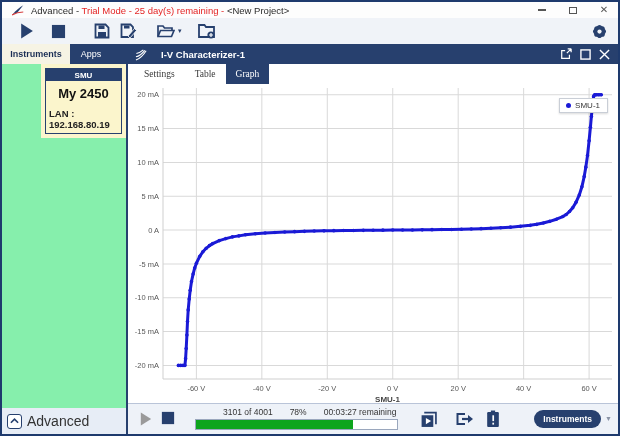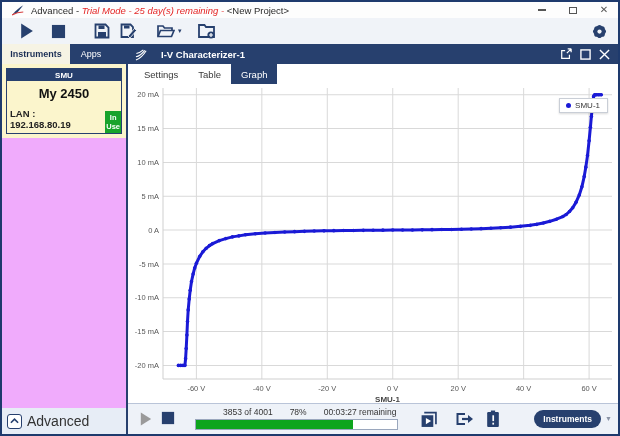--- a/index.html
+++ b/index.html
@@ -5,61 +5,61 @@
   * { margin:0; padding:0; box-sizing:border-box; }
   body { font-family:"Liberation Sans", sans-serif; background:#cfd6e4; }
   .window{
     width:620px;height:436px;border:2px solid #1e3a6d;background:#fff;
     position:relative;display:flex;flex-direction:column;overflow:hidden;
   }
   
   .titlebar{height:16px;background:#fdfdfd;display:flex;align-items:center;
     padding-left:10px;font-size:9.5px;color:#2b2b2b;position:relative;flex:0 0 auto;}
   .titlebar .logo{margin-right:7px;display:flex;}
-  .t-red{color:#e42525;font-style:italic;}
+  .t-red{color:#e42525;}
   .win-controls{position:absolute;right:8px;top:0;height:16px;display:flex;align-items:center;gap:19px;}
   .wc{width:12px;height:12px;display:flex;align-items:center;justify-content:center;color:#444;cursor:default;}
   .wc .min{width:8px;height:1.5px;background:#555;}
   .wc .max{width:8px;height:7px;border:1.2px solid #555;}
   .wc .cls{font-size:10px;line-height:1;color:#555;}
   
   .toolbar{height:26px;background:#f0f3f8;display:flex;align-items:center;
     padding:0 10px 0 16px;gap:0;flex:0 0 auto;}
   .tbtn{display:flex;align-items:center;justify-content:center;height:22px;cursor:pointer;}
   .spacer{flex:1;}
   
   .content{flex:1;display:flex;min-height:0;}
   
   .sidebar{width:126px;border-right:2px solid #27406e;display:flex;flex-direction:column;background:#e7edf6;}
   .side-tabs{height:20px;background:#27406e;display:flex;flex:0 0 auto;}
   .side-tab{font-size:9px;display:flex;align-items:center;justify-content:center;color:#fff;cursor:pointer;}
   .side-tab.active{background:#f6f3e4;color:#1c2f55;font-weight:bold;}
   .side-tab.instruments{width:68px;}
   .side-tab.apps{width:42px;}
-  .inst-list{flex:1;background:#f0abfc;}
+  .inst-list{flex:1;background:#86efac;padding-left:39px;}
   .inst-item{background:#fbf5cc;padding:4px;cursor:pointer;}
   .inst-card{border:1.5px solid #27406e;background:#fbf5cc;}
   .inst-card-header{background:#27406e;color:#fff;font-size:8px;font-weight:bold;text-align:center;padding:1.5px 0;}
   .inst-model{font-size:9px;font-weight:bold;color:#222;padding:3px 3px 0 3px;}
   .inst-name{font-size:13px;font-weight:bold;color:#111;text-align:center;margin:5px 0 7px 0;}
   .inst-bottom{display:flex;align-items:flex-end;justify-content:space-between;padding:0 0 0 3px;gap:32px;}
   .inst-lan{font-size:9.5px;font-weight:bold;color:#222;padding-bottom:3px;}
   .badge{background:#18a32b;color:#fff;font-size:7.5px;font-weight:bold;text-align:center;
     width:22px;padding:2px 0;line-height:1.2;}
   .advanced-row{height:26px;display:flex;align-items:center;gap:5px;padding-left:5px;flex:0 0 auto;}
   .adv-btn{width:15px;height:15px;border:1.5px solid #27406e;border-radius:3px;background:#fff;
     display:flex;align-items:center;justify-content:center;cursor:pointer;}
   .adv-label{font-size:14px;color:#333;}
   
   .main{flex:1;display:flex;flex-direction:column;min-width:0;}
   .panel-header{height:20px;background:#27406e;display:flex;align-items:center;padding:0 6px;flex:0 0 auto;}
   .panel-title{color:#fff;font-size:9.5px;font-weight:bold;margin-left:12px;}
   .panel-header .spacer{flex:1;}
   .ph-btn{width:16px;height:16px;display:flex;align-items:center;justify-content:center;cursor:pointer;margin-left:3px;}
-  .tabrow{height:20px;background:#fff;display:flex;align-items:stretch;padding-left:6px;flex:0 0 auto;}
+  .tabrow{height:20px;background:#fff;display:flex;align-items:stretch;padding-left:6px;flex:0 0 auto;font-family:Liberation Serif, serif;}
   .tab{font-size:9.5px;color:#3a3a3a;display:flex;align-items:center;padding:0 10px;cursor:pointer;}
   .tab.active{background:#27406e;color:#fff;}
   .graph-region{flex:1;position:relative;background:#fff;min-height:0;}
   .graph-region svg.chart{position:absolute;inset:0;width:100%;height:100%;}
   .legend{position:absolute;top:14px;right:10px;background:#fff;border:1px solid #c9ced6;
     box-shadow:0 1px 2px rgba(0,0,0,.15);padding:2px 7px 2px 6px;display:flex;align-items:center;gap:4px;
     font-size:8px;color:#333;cursor:pointer;}
   .legend-dot{width:5px;height:5px;border-radius:50%;}
   
   .statusbar{height:31px;background:#eef2f8;border-top:1px solid #b9c4d8;position:relative;flex:0 0 auto;}
@@ -341,21 +341,21 @@
           <svg width="15" height="16" viewBox="0 0 16 16">
               <polygon points="3,1 14,8 3,15" fill="#9a9a9a"></polygon>
             </svg>
         </span>
         <span class="sb-abs" style="left:33px;top:7px;">
           <svg width="14" height="14" viewBox="0 0 16 16">
               <rect x="1" y="1" width="14" height="14" fill="#27406e"></rect>
             </svg>
         </span>
         <span class="sb-abs sb-texts">
-          <span>3853 of 4001</span>
+          <span>3101 of 4001</span>
           <span>78%</span>
           <span>00:03:27 remaining</span>
         </span>
         <span class="sb-abs progress">
           <span class="progress-fill" id="progress-fill" style="display: block; width: 78%;"></span>
         </span>
         <span class="sb-abs" style="left:292px;top:7px;">
           <svg width="17" height="17" viewBox="0 0 16 16">
             <path d="M4 1.5 h11 v11" fill="none" stroke="#27406e" stroke-width="1.6"></path>
             <rect x="1.5" y="4" width="11" height="11" fill="#27406e"></rect>

